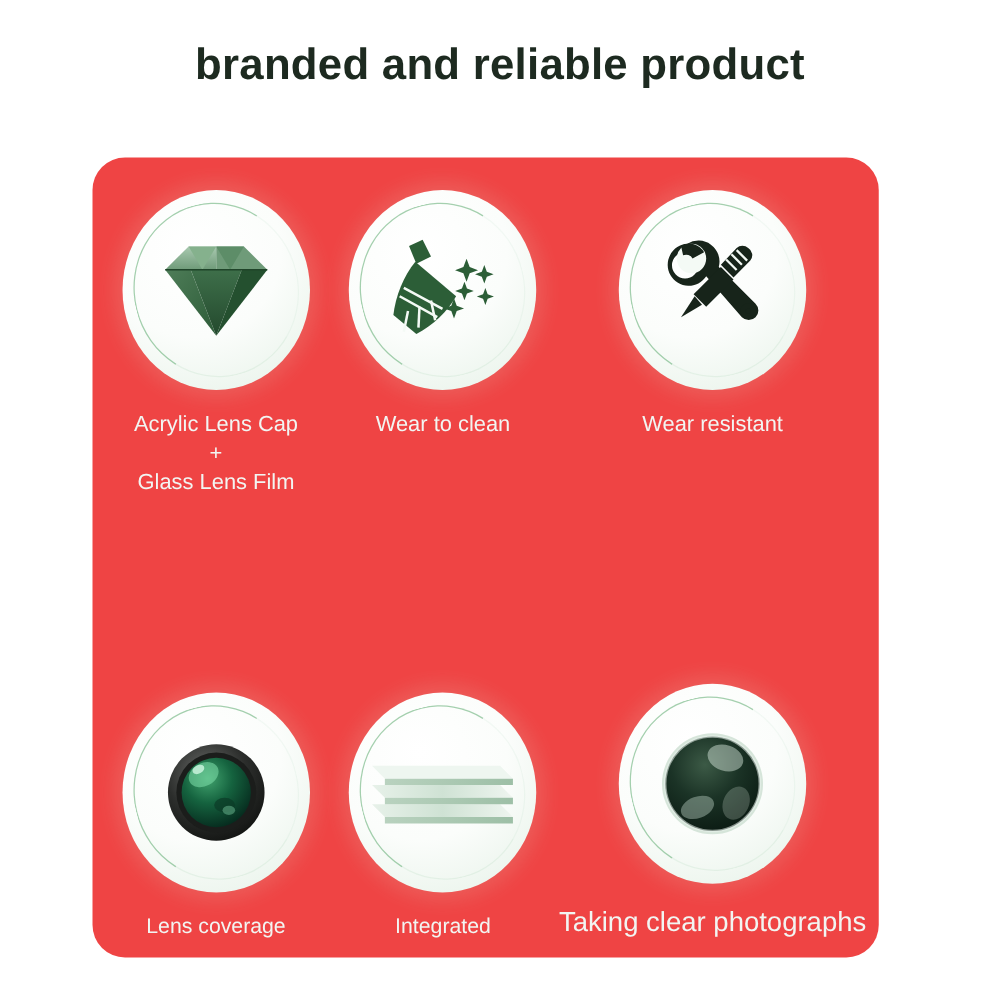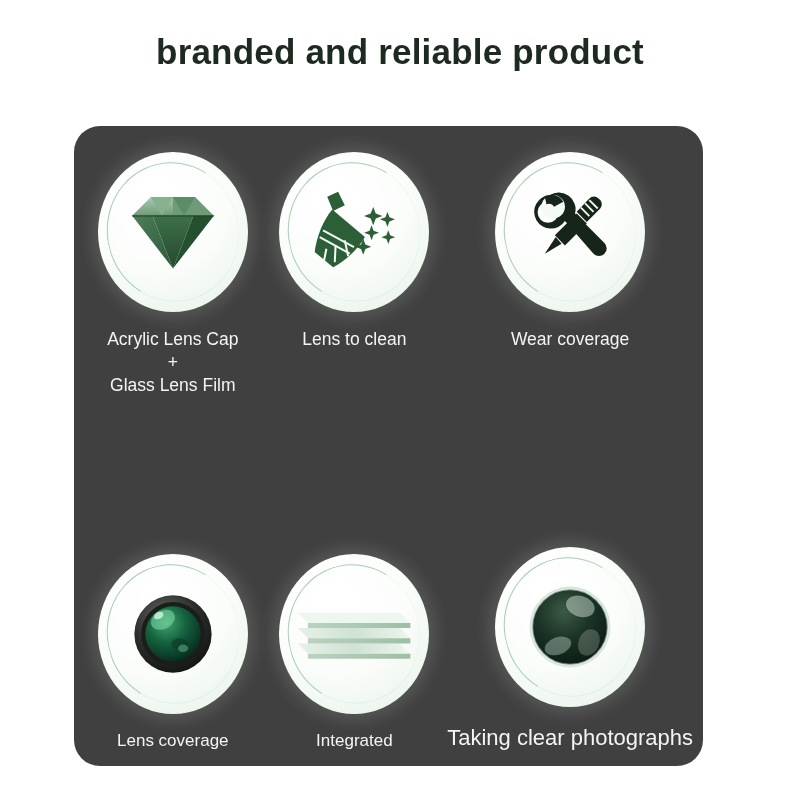--- a/index.html
+++ b/index.html
@@ -36,21 +36,21 @@
     white-space: nowrap;
   }
 
   
   .panel {
     position: absolute;
     left: 74px;
     top: 126px;
     width: 629px;
     height: 640px;
-    background: #404040;
+    background: #ef4444;
     border-radius: 26px;
   }
 
   .grid {
     position: absolute;
     inset: 0;
     display: grid;
     grid-template-columns: 1fr 1fr 1fr;
     grid-template-rows: 1fr 1fr;
     padding: 26px 8px 14px 8px;
@@ -171,21 +171,21 @@
               </g>
 
               <path d="M78 20 l3 8 8 3 -8 3 -3 8 -3 -8 -8 -3 8 -3 z"></path>
               <path d="M95 26 l2.4 6.5 6.5 2.4 -6.5 2.4 -2.4 6.5 -2.4 -6.5 -6.5 -2.4 6.5 -2.4 z"></path>
               <path d="M76 42 l2.4 6.5 6.5 2.4 -6.5 2.4 -2.4 6.5 -2.4 -6.5 -6.5 -2.4 6.5 -2.4 z"></path>
               <path d="M96 48 l2.2 6 6 2.2 -6 2.2 -2.2 6 -2.2 -6 -6 -2.2 6 -2.2 z"></path>
               <path d="M66 58 l2.6 7 7 2.6 -7 2.6 -2.6 7 -2.6 -7 -7 -2.6 7 -2.6 z"></path>
             </g>
           </svg>
         </div>
-        <div class="label">Lens to clean</div>
+        <div class="label">Wear to clean</div>
       </div>
 
       <div class="cell">
         <div class="badge">
           <svg width="86" height="84" viewBox="0 0 100 100">
             <g fill="#17241a">
 
               <path d="M26 6 a20 20 0 1 0 18 31 L78 76 a9 9 0 0 0 13 -13 L56 28 A20 20 0 0 0 26 6 Z
                        M24 14 a12.5 12.5 0 1 1 -0.2 25 a12.5 12.5 0 0 1 0.2 -25 Z"></path>
               <circle cx="30" cy="20" r="14" fill="#f4faf5"></circle>
@@ -196,21 +196,21 @@
               <path d="M33 56 L20 76 L40 64 Z"></path>
               <g stroke="#f4faf5" stroke-width="2.2" fill="none">
                 <path d="M68 16 L78 26"></path>
                 <path d="M73 12 L83 22"></path>
                 <path d="M63 21 L73 31"></path>
               </g>
               <circle cx="84" cy="70" r="5" fill="none" stroke="#17241a" stroke-width="5"></circle>
             </g>
           </svg>
         </div>
-        <div class="label">Wear coverage</div>
+        <div class="label">Wear resistant</div>
       </div>
 
       <div class="cell r2">
         <div class="badge">
           <svg width="84" height="84" viewBox="0 0 100 100">
             <defs>
               <radialGradient id="rim" cx="40%" cy="32%" r="75%">
                 <stop offset="0" stop-color="#6d6f6d"></stop>
                 <stop offset="0.55" stop-color="#2c2e2c"></stop>
                 <stop offset="1" stop-color="#101210"></stop>

